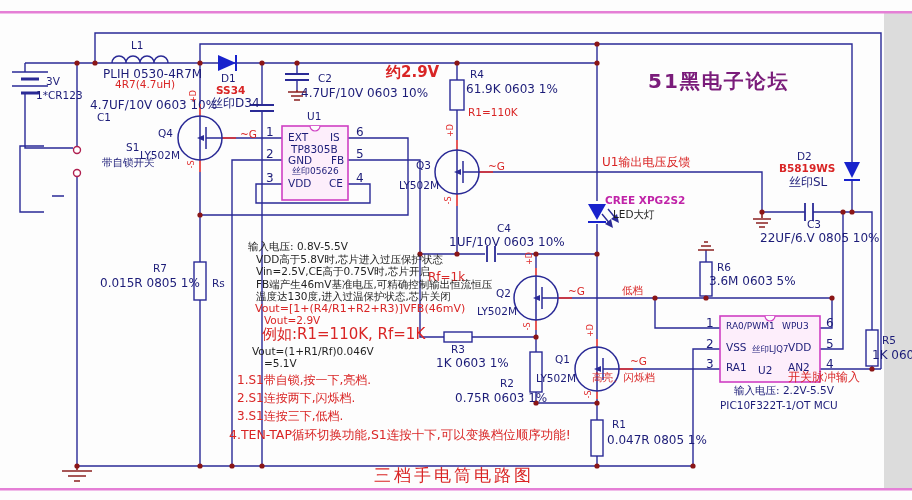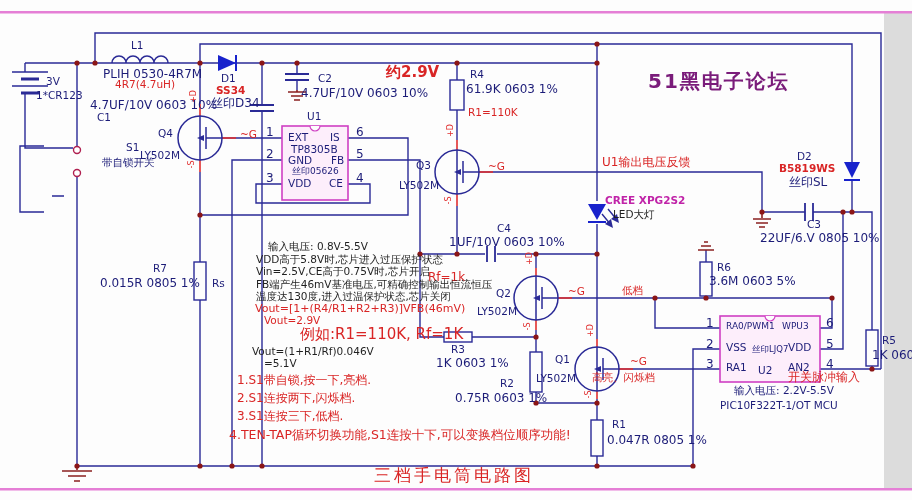--- a/index.html
+++ b/index.html
@@ -6,21 +6,21 @@
   #stage{position:relative;width:912px;height:500px;background:#fdfdfd;overflow:hidden;
          font-family:"DejaVu Sans",sans-serif;}
   svg{position:absolute;left:0;top:0;}
   .lbl{position:absolute;font:10.5px "DejaVu Sans",sans-serif;color:#1c1c78;white-space:nowrap;line-height:1.1;}
   .s10{font-size:12px}.s9{font-size:9px}.s85{font-size:8.5px}
   .red{color:#d92525}.blk{color:#1f1f1f}.mag{color:#c023a8}.purple{color:#7a1c7a}
   .b{font-weight:bold}
   .vert{transform:rotate(-90deg);transform-origin:center;font-size:8px;color:#e03030;}
   .big-title{font-size:20px;font-weight:bold;letter-spacing:2px;}
   .caption{font-size:17px;font-weight:normal;letter-spacing:3px;}
-  .example{font-size:15px;margin-left:38px;}
+  .example{font-size:15px;}
   .inst{font-size:12px;}
 </style>
 </head>
 <body>
 
 <div id="stage">
 
 <svg width="912" height="500" viewBox="0 0 912 500">
 
   <rect x="884" y="13" width="28" height="476" fill="#dcdcdc"></rect>
@@ -254,21 +254,21 @@
 <div class="lbl vert" style="left:445px;top:196px">-S</div>
 <div class="lbl vert" style="left:524px;top:254px">+D</div>
 <div class="lbl vert" style="left:524px;top:322px">-S</div>
 <div class="lbl vert" style="left:585px;top:326px">+D</div>
 <div class="lbl vert" style="left:585px;top:390px">-S</div>
 
 <div class="lbl" style="left:497px;top:223px">C4</div>
 <div class="lbl s10" style="left:449px;top:236px">1UF/10V 0603 10%</div>
 <div class="lbl red s10" style="left:428px;top:271px">Rf=1k</div>
 
-<div class="lbl blk" style="left:268px;top:241px">输入电压: 0.8V-5.5V</div>
+<div class="lbl blk" style="left:248px;top:241px">输入电压: 0.8V-5.5V</div>
 <div class="lbl blk" style="left:256px;top:254px">VDD高于5.8V时,芯片进入过压保护状态</div>
 <div class="lbl blk" style="left:256px;top:266px">Vin=2.5V,CE高于0.75V时,芯片开启</div>
 <div class="lbl blk" style="left:256px;top:279px">FB端产生46mV基准电压,可精确控制输出恒流恒压</div>
 <div class="lbl blk" style="left:256px;top:291px">温度达130度,进入过温保护状态,芯片关闭</div>
 <div class="lbl red" style="left:255px;top:303px;font-size:11px">Vout=[1+(R4/R1+R2+R3)]VFB(46mV)</div>
 <div class="lbl red" style="left:264px;top:315px">Vout=2.9V</div>
 <div class="lbl red example" style="left:262px;top:326px">例如:R1=110K, Rf=1K</div>
 <div class="lbl blk" style="left:252px;top:346px">Vout=(1+R1/Rf)0.046V</div>
 <div class="lbl blk" style="left:264px;top:358px">=5.1V</div>
 

